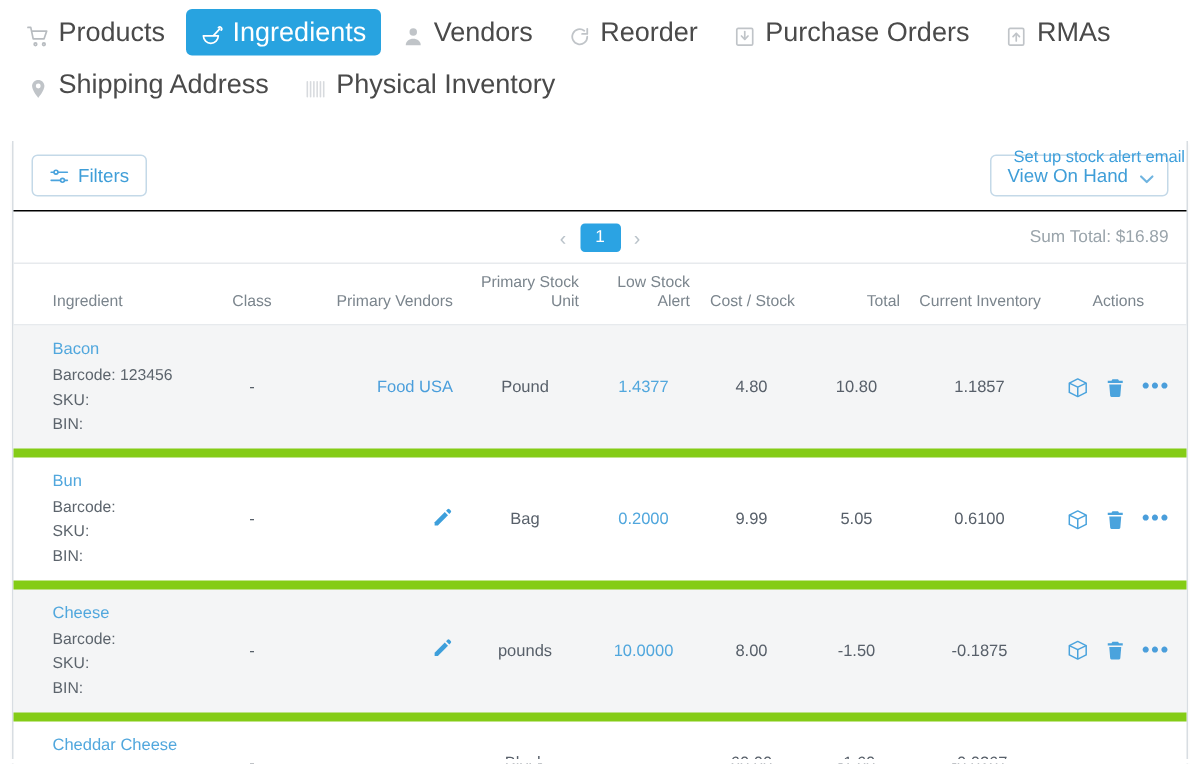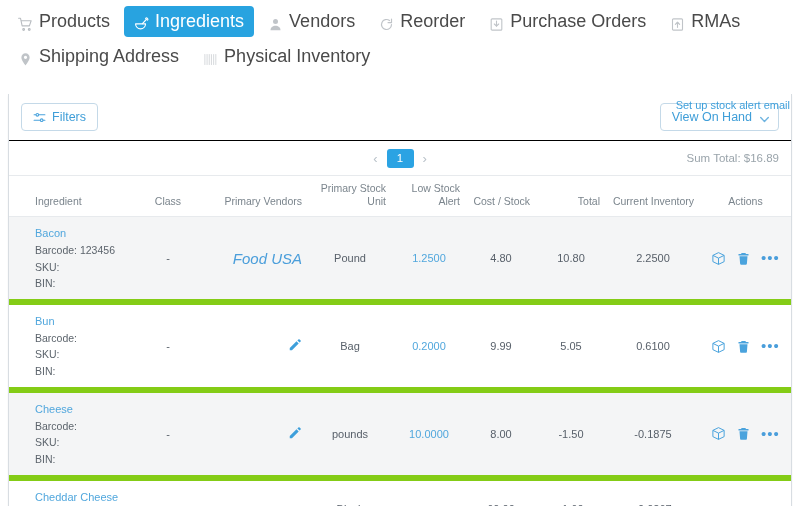--- a/index.html
+++ b/index.html
@@ -147,21 +147,21 @@
   .c-total{width:58px;text-align:right;}
   .c-cur{width:82px;text-align:right;}
   .c-act{width:auto;text-align:center;}
 
   td.c-unit,td.c-cost,td.c-total,td.c-cur{text-align:center;}
   td.c-alert{text-align:center;}
 
   .ing-name{color:#51a7dd;font-size:11px;cursor:pointer;display:block;line-height:1.55;}
   .ing-meta{font-size:10.5px;color:#5c646c;line-height:1.55;white-space:nowrap;}
   .link-blue{color:#51a7dd;cursor:pointer;}
-  .vendor-link{color:#4a9edb;font-size:15px;cursor:pointer;font-style:italic;}
+  .vendor-link{color:#4a9edb;font-size:11px;cursor:pointer;}
   .pencil{width:14px;height:14px;display:inline-block;cursor:pointer;}
   .pencil svg{display:block;width:14px;height:14px;}
   .actions{display:flex;align-items:center;justify-content:center;gap:10px;}
   .act-ic{width:15px;height:15px;display:block;cursor:pointer;}
   .dots{color:#4a9edb;font-size:15px;letter-spacing:1px;line-height:8px;cursor:pointer;}
   .scroll-edge{
     position:absolute;left:0;right:0;bottom:0;height:3px;background:#fff;
   }
 </style>
 </head>
@@ -321,24 +321,24 @@
             <span class="ing-name">Bacon</span>
             <span class="ing-meta">Barcode: 123456</span><br>
             <span class="ing-meta">SKU:</span><br>
             <span class="ing-meta">BIN:</span>
           </td>
           <td class="c-class">-</td>
           <td class="c-vend">
             <span class="vendor-link">Food USA</span>
           </td>
           <td class="c-unit">Pound</td>
-          <td class="c-alert"><span class="link-blue">1.2500</span></td>
+          <td class="c-alert"><span class="link-blue">1.4377</span></td>
           <td class="c-cost">4.80</td>
           <td class="c-total">10.80</td>
-          <td class="c-cur">2.2500</td>
+          <td class="c-cur">1.1857</td>
           <td class="c-act">
             <div class="actions">
               <span class="act-ic"><svg viewBox="0 0 24 24" fill="none" stroke="#4aa3dd" stroke-width="1.6" stroke-linejoin="round">
                     <path d="M12 2.6 21 7v10l-9 4.4L3 17V7z"></path>
                     <path d="M3 7l9 4.4L21 7"></path>
                     <path d="M12 11.4v10"></path>
                   </svg></span>
               <span class="act-ic"><svg viewBox="0 0 24 24" fill="#4aa3dd">
                     <path d="M9 3h6l1 1.6h4V7H4V4.6h4z"></path>
                     <path d="M5.6 8.4h12.8l-1 12.2a1.3 1.3 0 0 1-1.3 1.2H7.9a1.3 1.3 0 0 1-1.3-1.2z"></path>

